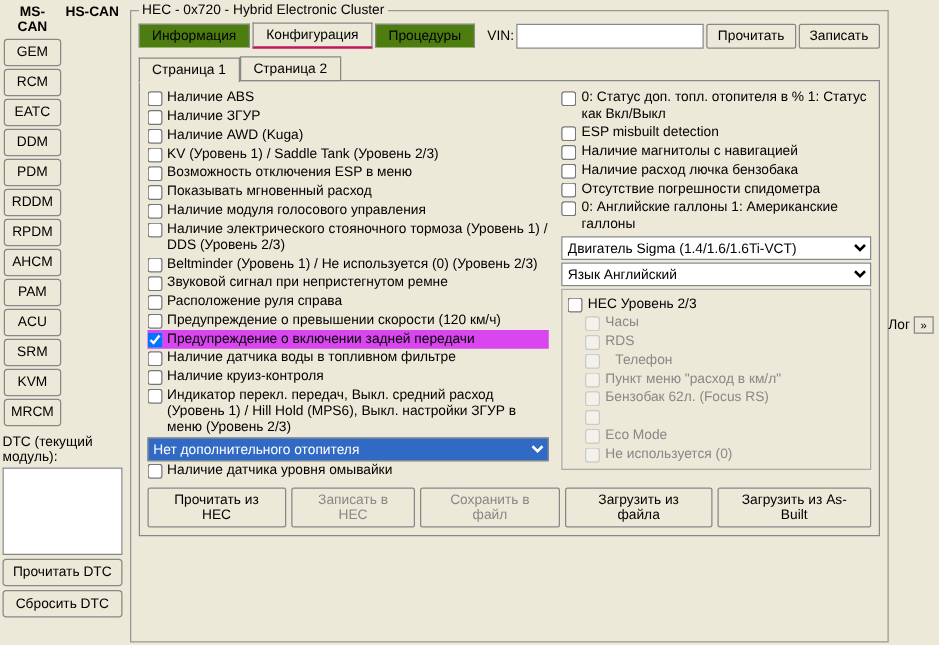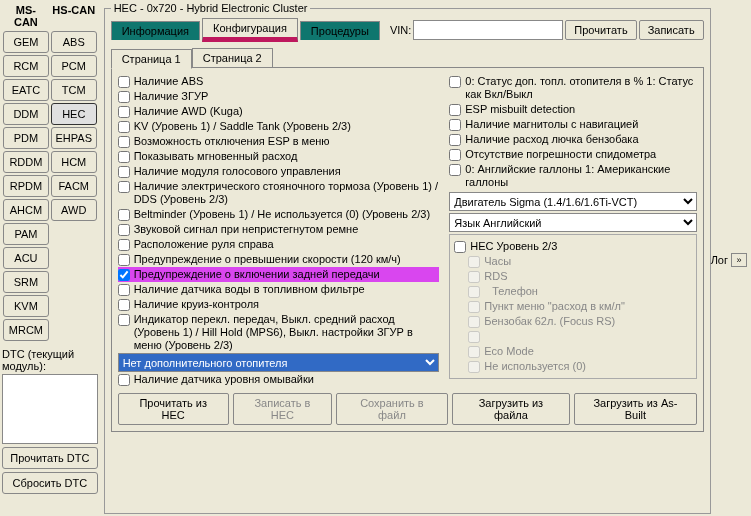--- a/index.html
+++ b/index.html
@@ -13,22 +13,22 @@
 .module-btn { background: #ece9d8; border: 1px solid #888; border-radius: 3px; padding: 4px 2px; font-size: 11px; cursor: pointer; text-align: center; }
 .module-btn.selected { border: 1px solid #333; background: #e0e0e0; }
 .dtc-section { margin-top: 6px; }
 .dtc-label { font-size: 11px; margin-bottom: 2px; }
 .dtc-box { width: 100%; height: 70px; background: #fff; border: 1px solid #888; }
 .dtc-btn { width: 100%; margin-top: 3px; background: #ece9d8; border: 1px solid #888; border-radius: 3px; padding: 4px; font-size: 11px; cursor: pointer; }
 .right-panel { flex: 1; padding: 2px 4px; display: flex; }
 fieldset { border: 1px solid #999; padding: 4px 6px 6px 6px; }
 legend { font-size: 11px; padding: 0 3px; }
 .top-tabs { display: flex; align-items: center; gap: 2px; margin-bottom: 4px; }
-.tab-btn { background: #0f766e; border: 1px solid #888; border-bottom: none; padding: 3px 10px; font-size: 11px; cursor: pointer; position: relative; }
-.tab-btn.active { background: #ece9d8; border-bottom: 5px solid #be185d; }
+.tab-btn { background: #4d7c0f; border: 1px solid #888; border-bottom: none; padding: 3px 10px; font-size: 11px; cursor: pointer; position: relative; }
+.tab-btn.active { background: #ece9d8; border-bottom: 2px solid #be185d; }
 .vin-label { margin-left: 8px; font-size: 11px; }
 .vin-input { flex: 1; height: 20px; border: 1px solid #888; background: #fff; padding: 0 3px; font-size: 11px; }
 .btn { background: #ece9d8; border: 1px solid #888; border-radius: 2px; padding: 3px 8px; font-size: 11px; cursor: pointer; }
 .btn[disabled] { color: #888; }
 .page-tabs { display: flex; margin-top: 6px; }
 .page-tab { background: #ece9d8; border: 1px solid #888; padding: 3px 10px; font-size: 11px; cursor: pointer; }
 .page-tab.active { border-bottom: 1px solid #ece9d8; position: relative; top: 1px; }
 .page-content { border: 1px solid #888; padding: 6px; background: #ece9d8; margin-top: -1px; }
 .config-cols { display: flex; gap: 10px; }
 .config-left { flex: 1.3; }
@@ -62,30 +62,20 @@
           <button class="module-btn">PDM</button>
           <button class="module-btn">RDDM</button>
           <button class="module-btn">RPDM</button>
           <button class="module-btn">AHCM</button>
           <button class="module-btn">PAM</button>
           <button class="module-btn">ACU</button>
           <button class="module-btn">SRM</button>
           <button class="module-btn">KVM</button>
           <button class="module-btn">MRCM</button>
         </div>
-      <div class="module-col" id="hs-can-col">
-          <button class="module-btn">ABS</button>
-          <button class="module-btn">PCM</button>
-          <button class="module-btn">TCM</button>
-          <button class="module-btn selected">HEC</button>
-          <button class="module-btn">EHPAS</button>
-          <button class="module-btn">HCM</button>
-          <button class="module-btn">FACM</button>
-          <button class="module-btn">AWD</button>
-        </div>
     </div>
     <div class="dtc-section">
       <div class="dtc-label">DTC (текущий модуль):</div>
       <div class="dtc-box"></div>
       <button class="dtc-btn">Прочитать DTC</button>
       <button class="dtc-btn">Сбросить DTC</button>
     </div>
   </div>
 
   <div class="right-panel">

